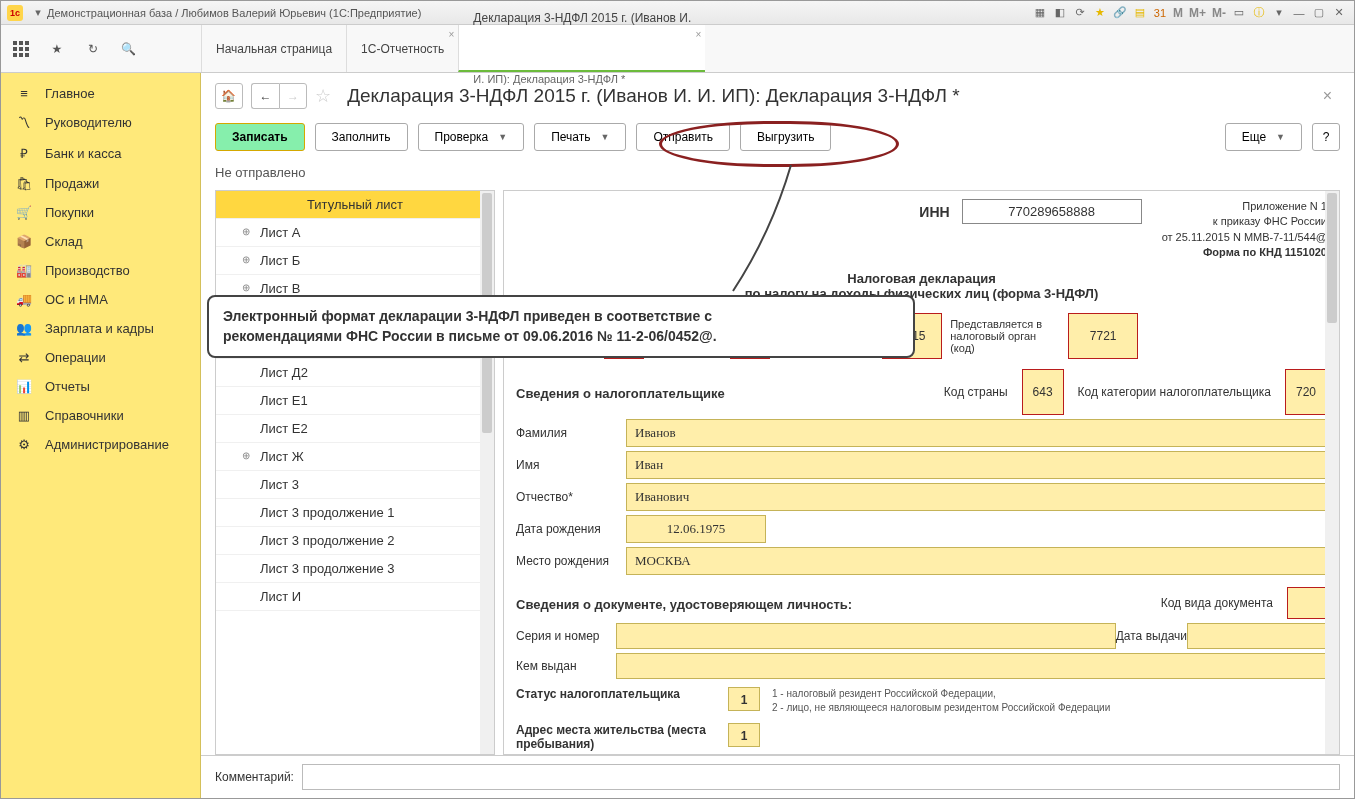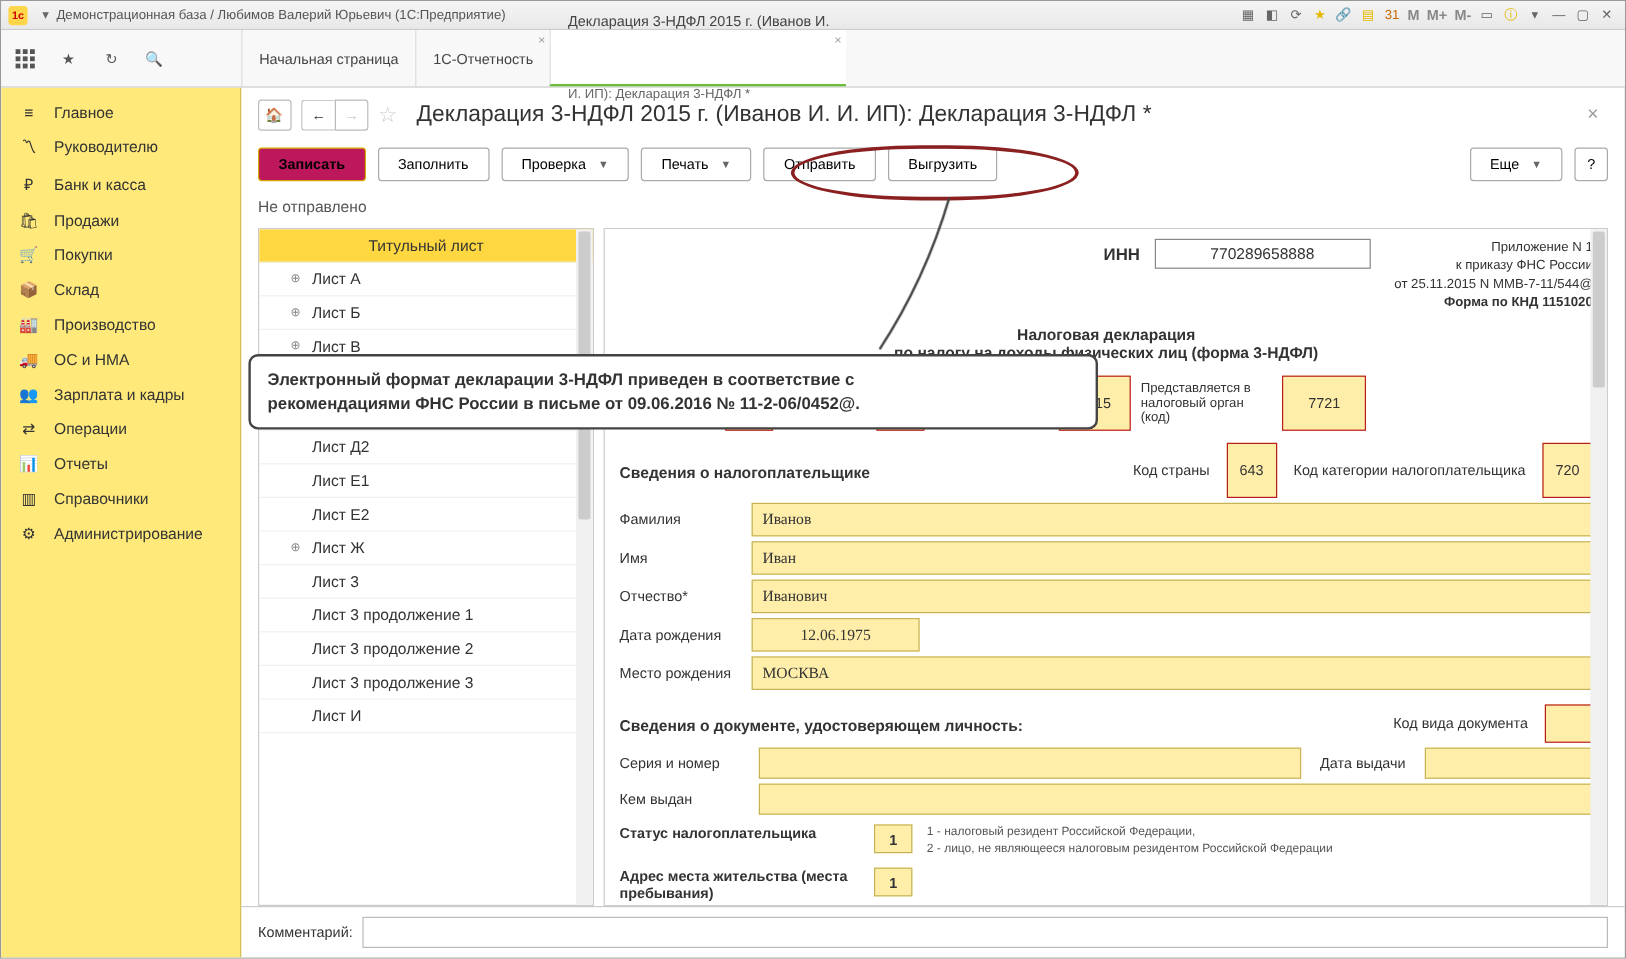--- a/index.html
+++ b/index.html
@@ -33,21 +33,21 @@
 .page-head .navbtn { width: 28px; height: 26px; border: 1px solid #bbb; border-radius: 3px; display: flex; align-items: center; justify-content: center; background: #fff; cursor: pointer; }
 .page-head .navgroup { display: flex; }
 .page-head .navgroup .navbtn:first-child { border-radius: 3px 0 0 3px; border-right: none; }
 .page-head .navgroup .navbtn:last-child { border-radius: 0 3px 3px 0; }
 .page-head .star { font-size: 18px; color: #ccc; cursor: pointer; }
 .page-head h1 { font-size: 19px; font-weight: normal; margin-left: 8px; }
 .page-head .close-page { margin-left: auto; font-size: 16px; color: #999; cursor: pointer; padding: 4px 8px; }
 
 .toolbar { padding: 4px 14px 10px; display: flex; gap: 10px; align-items: center; }
 .btn { height: 28px; padding: 0 16px; border: 1px solid #aaa; border-radius: 3px; background: #fff; cursor: pointer; font-size: 12px; display: inline-flex; align-items: center; gap: 6px; }
-.btn.primary { background: #be185d; border-color: #d4a800; font-weight: bold; }
+.btn.primary { background: #86efac; border-color: #d4a800; font-weight: bold; }
 .btn .dd { font-size: 9px; color: #666; margin-left: 4px; }
 .toolbar .spacer { flex: 1; }
 .toolbar .help { width: 28px; padding: 0; justify-content: center; }
 
 .ring-annot { position: absolute; border: 3px solid #8a2020; border-radius: 50%/55%; pointer-events: none; z-index: 50; }
 .callout { position: absolute; background: #fff; border: 2px solid #444; border-radius: 8px; padding: 10px 14px; font-size: 14px; color: #333; font-weight: bold; z-index: 60; line-height: 1.4; }
 
 .status-line { padding: 4px 14px 10px; font-size: 13px; color: #555; }
 
 .form-split { flex: 1; display: flex; gap: 8px; padding: 0 14px 0 14px; overflow: hidden; }
@@ -71,21 +71,21 @@
 .param-row { display: flex; align-items: center; gap: 8px; margin: 8px 0; flex-wrap: wrap; }
 .param-row .plbl { font-size: 11px; color: #333; }
 .ybox { background: #ffeeaa; border: 1px solid #b91c1c; padding: 15px 10px; font-size: 12px; min-width: 40px; text-align: center; }
 
 .section-h { font-weight: bold; font-size: 13px; margin: 10px 0 6px; }
 .field-row { display: flex; align-items: center; margin: 4px 0; gap: 10px; }
 .field-row .flbl { width: 100px; font-size: 12px; }
 .field-row .finput { flex: 1; background: #ffeeaa; border: 1px solid #c5b358; padding: 5px 8px; font-size: 13px; font-family: Liberation Serif, serif; }
 .field-row .finput.short { flex: 0 0 140px; text-align: center; }
 
-.doc-row { display: flex; align-items: center; gap: 16px; margin: 4px 0; }
+.doc-row { display: flex; align-items: center; gap: 0; margin: 4px 0; }
 .doc-row .dlbl { font-size: 12px; width: 100px; }
 .doc-row .dinput { background: #ffeeaa; border: 1px solid #c5b358; padding: 5px 8px; font-size: 12px; height: 26px; }
 
 .status-block { display: flex; gap: 12px; align-items: flex-start; margin: 8px 0; }
 .status-block .slbl { font-weight: bold; font-size: 12px; width: 200px; }
 .status-block .sbox { background: #ffeeaa; border: 1px solid #c5b358; width: 32px; height: 24px; text-align: center; line-height: 24px; font-weight: bold; }
 .status-block .sdesc { font-size: 10px; color: #555; line-height: 1.4; }
 
 .comment-bar { border-top: 1px solid #ccc; padding: 8px 14px; display: flex; align-items: center; gap: 8px; }
 .comment-bar .clbl { font-size: 12px; }

